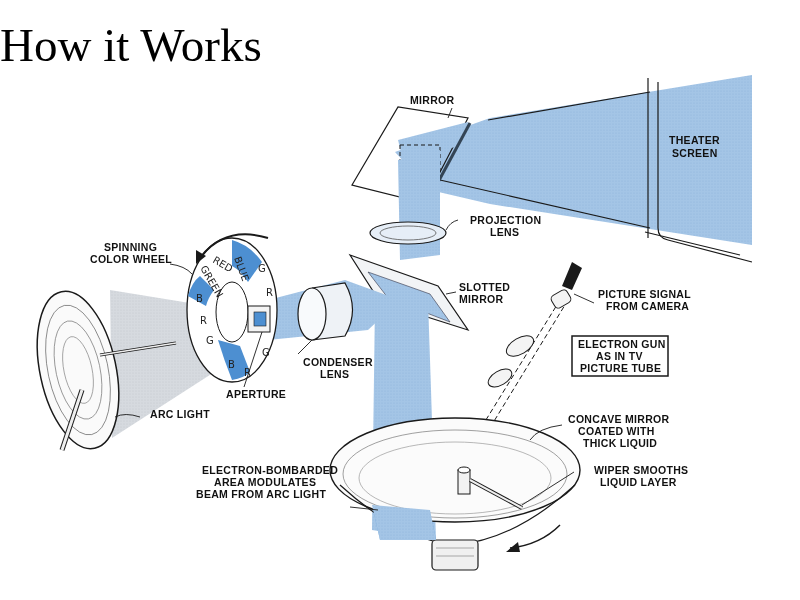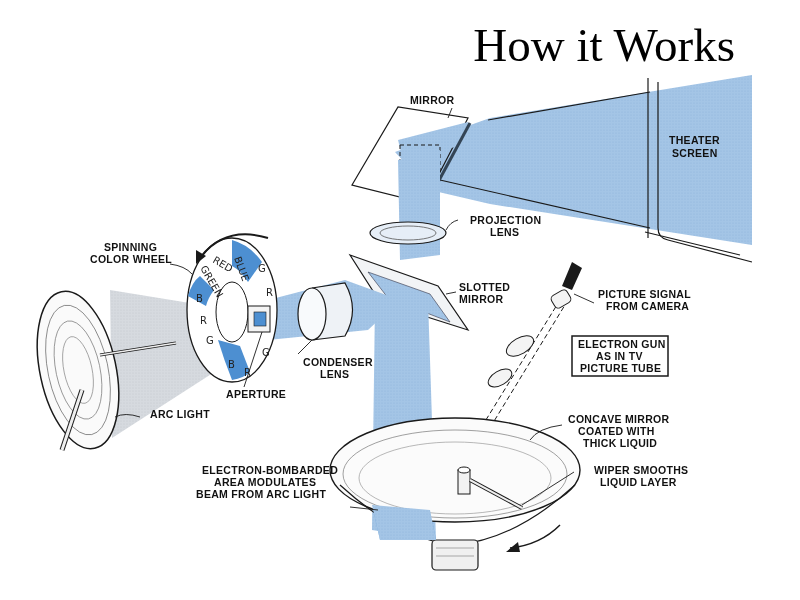--- a/index.html
+++ b/index.html
@@ -1,18 +1,18 @@
 <!DOCTYPE html>
 <html><head>
 <meta charset="utf-8">
 <style>
   html, body { margin:0; padding:0; background:#ffffff; }
   body { width:800px; height:600px; position:relative; overflow:hidden; }
   #title {
-    position:absolute; left:0; top:22px; width:735px; text-align:right;
+    position:absolute; left:0; top:22px; width:735px; text-align:left;
     font-family:"Liberation Serif", serif; font-size:47px; color:#000; line-height:1;
   }
   #diagram { position:absolute; left:0; top:0; }
   .lbl {
     font-family:"Liberation Sans", sans-serif; font-weight:bold; font-size:10.5px;
     fill:#111; letter-spacing:0.3px;
   }
   .wheel-letter {
     font-family:"DejaVu Sans", sans-serif; font-size:10px; fill:#222;
   }

